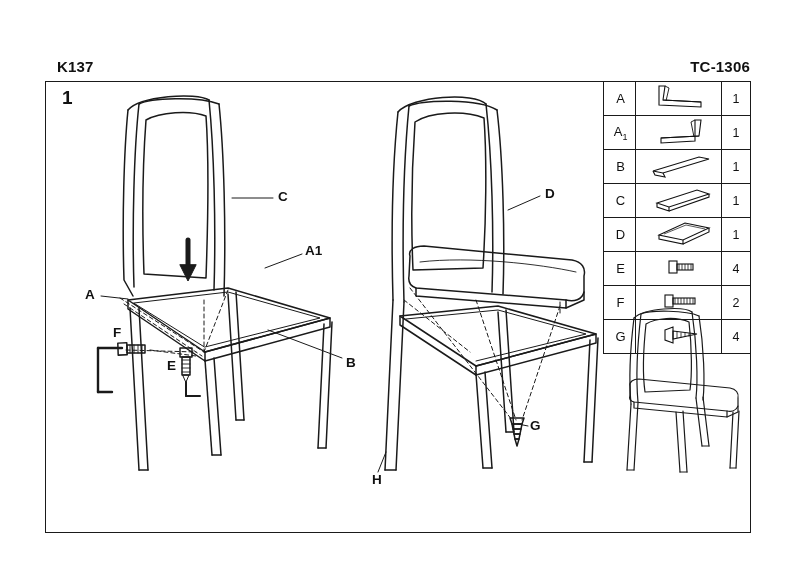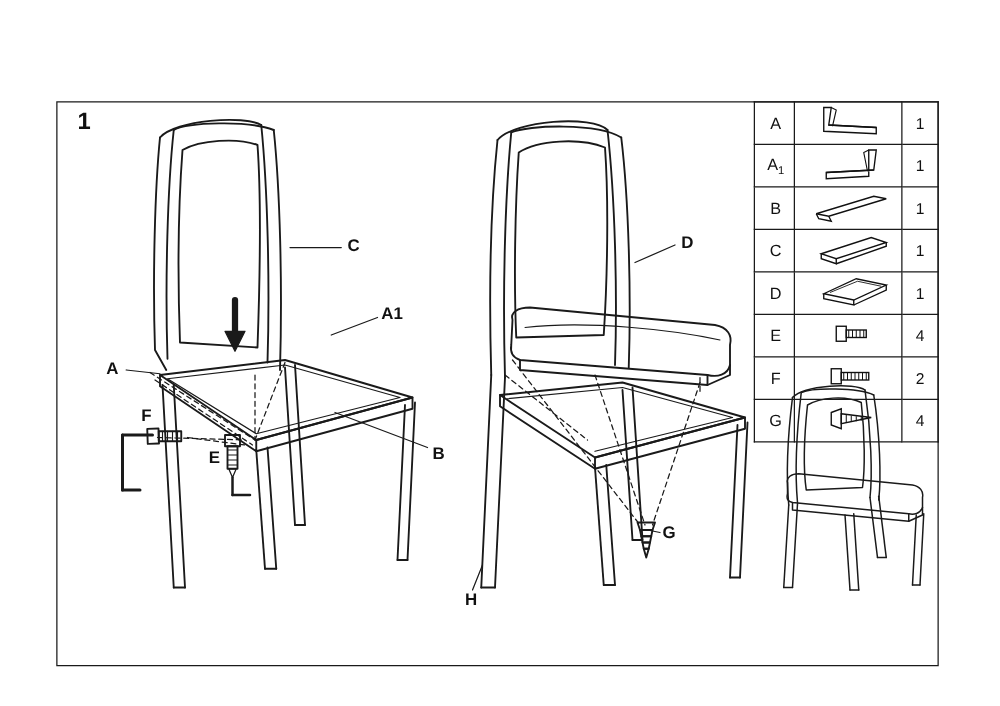--- a/index.html
+++ b/index.html
@@ -61,20 +61,24 @@
     position:absolute;
     font-size:13.5px;font-weight:bold;
     color:#111;
   }
 </style>
 </head>
 <body>
 
 <div class="page">
 
+  <div class="hdr">
+    <div class="code-left">K137</div>
+    <div class="code-right">TC-1306</div>
+  </div>
 
   <div class="frame"></div>
   <div class="step-num">1</div>
 
   <table class="parts">
     <tbody>
 
       <tr>
         <td class="c-label"><span>A</span></td>
         <td class="c-icon">

